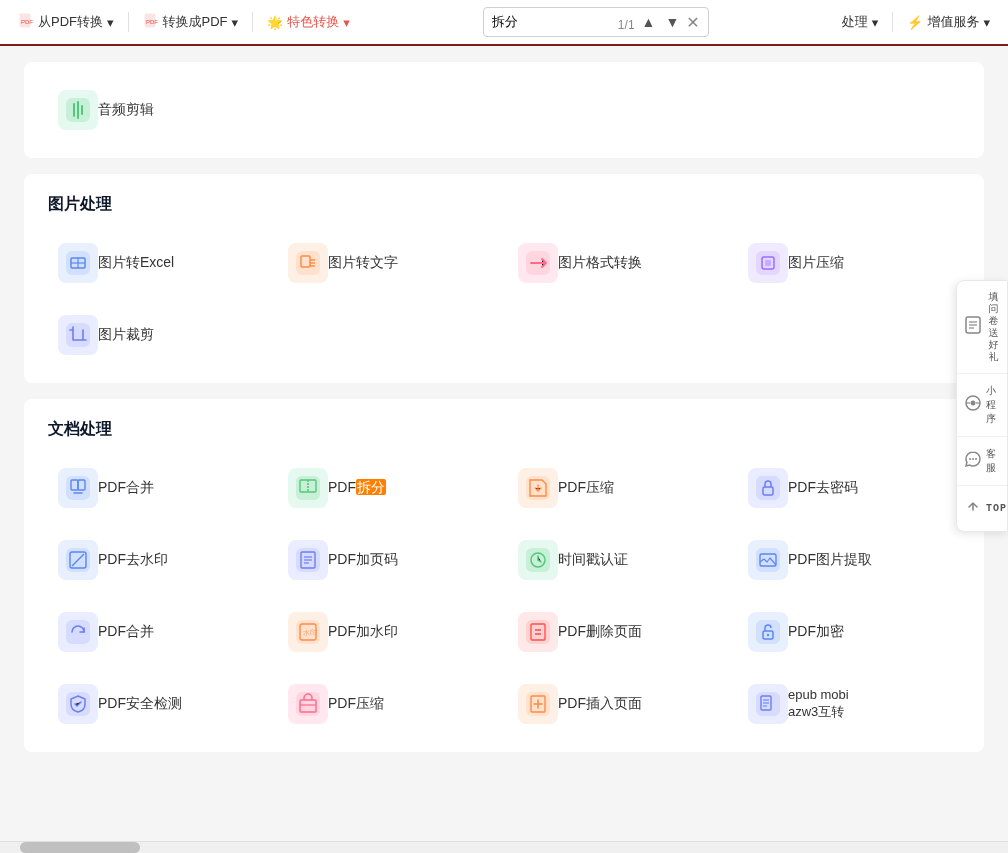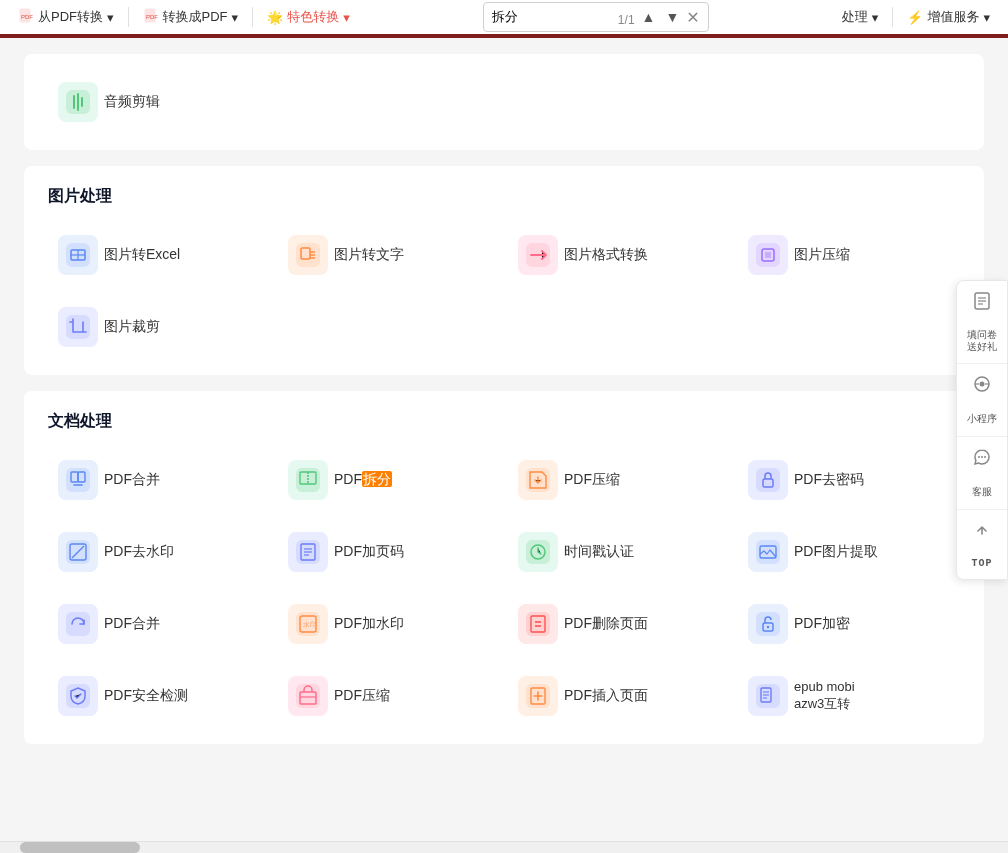--- a/index.html
+++ b/index.html
@@ -3,23 +3,23 @@
   <meta charset="utf-8">
   <style>
     * { margin: 0; padding: 0; box-sizing: border-box; }
     body { font-family: "Microsoft YaHei", "PingFang SC", sans-serif; background: #f5f5f5; overflow-x: hidden; }
 
     
     .toolbar {
       display: flex;
       align-items: center;
       background: #fff;
-      border-bottom: 4px solid #7f1d1d;
+      border-bottom: 2px solid #7f1d1d;
       padding: 0 8px;
-      height: 38px;
+      height: 46px;
       position: relative;
       z-index: 10;
     }
     .toolbar-item {
       display: flex;
       align-items: center;
       gap: 4px;
       padding: 4px 10px;
       font-size: 13px;
       color: #333;
@@ -92,21 +92,21 @@
     
     .items-grid {
       display: grid;
       grid-template-columns: repeat(4, 1fr);
       gap: 16px 8px;
     }
 
     .item-card {
       display: flex;
       align-items: center;
-      gap: 6px;
+      gap: 0;
       padding: 8px 10px;
       border-radius: 8px;
       cursor: pointer;
       transition: background 0.15s;
     }
 
     .item-icon {
       width: 40px;
       height: 40px;
       border-radius: 8px;
@@ -148,29 +148,28 @@
       align-items: center;
       background: #fff;
       border: 1px solid #e8e8e8;
       border-radius: 8px 0 0 8px;
       box-shadow: -2px 2px 8px rgba(0,0,0,0.1);
       width: 52px;
       z-index: 100;
     }
     .sidebar-btn {
       display: flex;
-      flex-direction: column;
       align-items: center;
       padding: 10px 6px;
       cursor: pointer;
       border-bottom: 1px solid #f0f0f0;
       width: 100%;
       font-size: 11px;
       color: #555;
-      gap: 13px;
+      gap: 3px;
     }
     .sidebar-btn:last-child { border-bottom: none; font-family: Liberation Mono, monospace; }
     .sidebar-btn .sb-icon { font-size: 18px; color: #666; }
 
     
     .bottom-scrollbar {
       height: 12px;
       background: #f0f0f0;
       border-top: 1px solid #e0e0e0;
       position: fixed;

